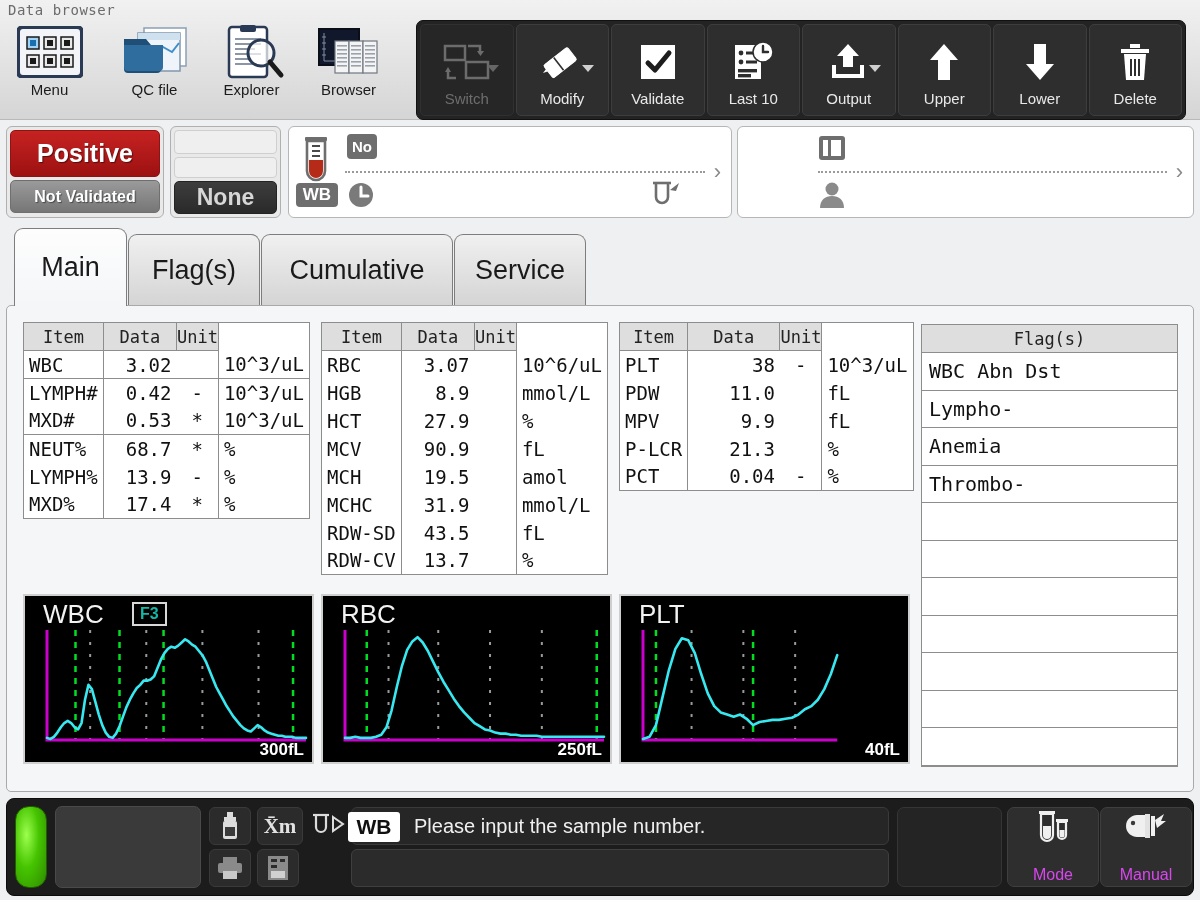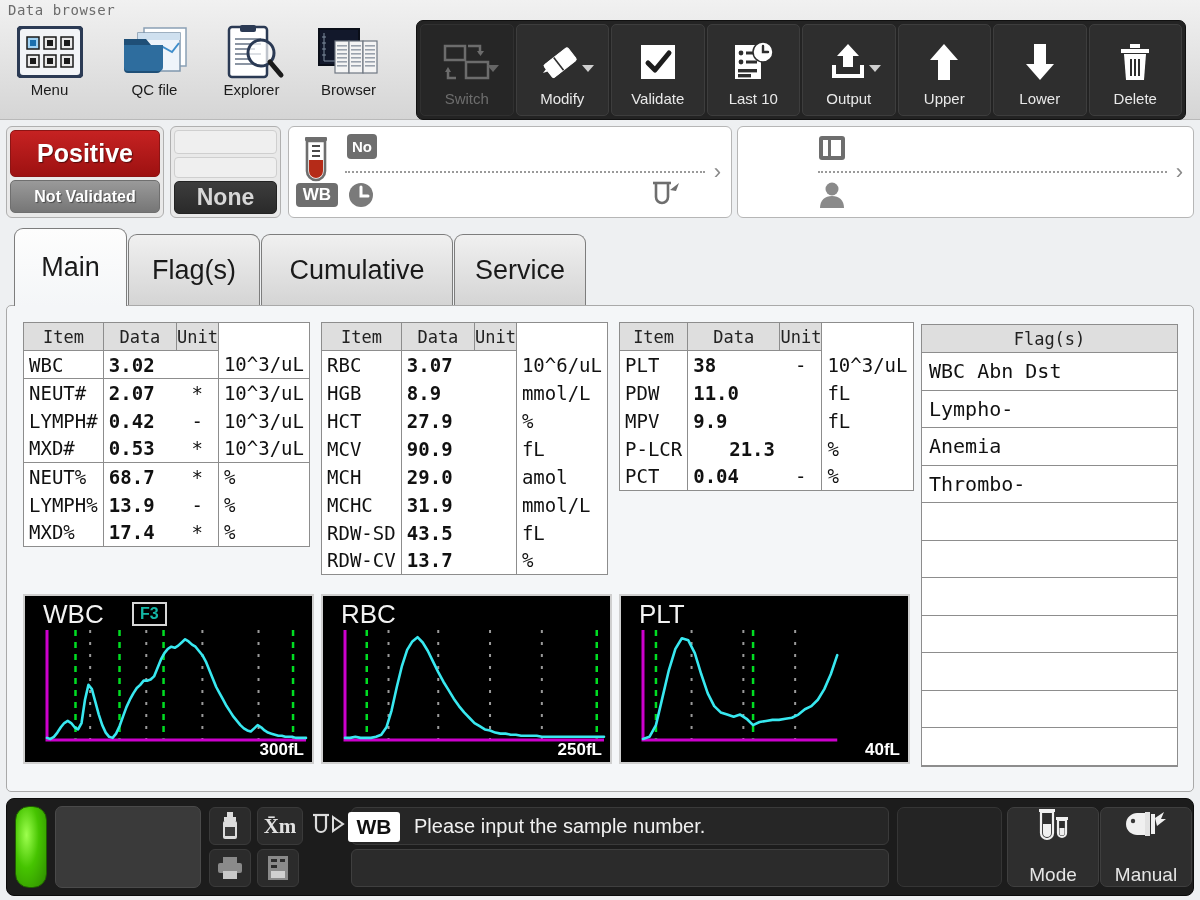--- a/index.html
+++ b/index.html
@@ -132,21 +132,21 @@
   }
   .dtable th {
     background:#dedede; border:1px solid #8d8d8d;
     font-size:17px; font-weight:normal; color:#222; height:28px; text-align:center;
   }
   .dtable td {
     border-left:1px solid #8d8d8d; border-right:1px solid #8d8d8d;
     font-size:19px; color:#111; height:28px; padding:0 5px; white-space:nowrap;
   }
   .dtable td.item { text-align:left; width:80px;}
-  .dtable td.val  { text-align:left; width:72px;font-weight:bold; }
+  .dtable td.val  { text-align:right; width:72px; }
   .dtable td.flagm{ text-align:center; width:16px; padding:0; }
   .dtable td.unit { text-align:left; }
   tr.grpend td { border-bottom:1px solid #8d8d8d; }
   tr.grpstart td { border-top:1px solid #8d8d8d; }
 
   
   #flagpanel {
     position:absolute; left:914px; top:18px; width:257px; height:443px;
     border:1px solid #8d8d8d; background:#fff;
   }
@@ -219,21 +219,21 @@
   #spacerpad {
     position:absolute; left:890px; top:8px; width:105px; height:80px;
     background:#242424; border:1px solid #353535; border-radius:7px;
   }
   .bigbtn {
     position:absolute; top:8px; width:92px; height:80px;
     background:#2e2e2e; border:1px solid #3f3f3f; border-radius:7px;
     display:flex;flex-direction:column;align-items:center;justify-content:center;
     cursor:pointer;
   }
-  .bigbtn .lbl { color:#e5e5e5; font-size:19px; margin-top:18px; }
+  .bigbtn .lbl { color:#d946ef; font-size:16px; margin-top:18px; }
 </style>
 </head>
 <body>
 
 <div id="topbar">
   <div id="app-title">Data browser</div>
 
   <div class="lightbtn" style="left:2px;">
     <div class="ibox">
       <svg width="66" height="52" viewBox="0 0 66 52">
@@ -530,26 +530,20 @@
       <th>Unit</th>
     </tr>
       </thead>
     <tbody id="tbody-wbc">
         <tr class="grpend">
           <td class="item">WBC</td>
           <td class="val" style="border-right: none;">3.02</td>
           <td class="flagm" style="border-left: none;"></td>
           <td class="unit">10^3/uL</td>
         </tr>
-        <tr class="grpstart">
-          <td class="item">NEUT#</td>
-          <td class="val" style="border-right: none;">2.07</td>
-          <td class="flagm" style="border-left: none;">*</td>
-          <td class="unit">10^3/uL</td>
-        </tr>
         <tr>
           <td class="item">LYMPH#</td>
           <td class="val" style="border-right: none;">0.42</td>
           <td class="flagm" style="border-left: none;">-</td>
           <td class="unit">10^3/uL</td>
         </tr>
         <tr class="grpend">
           <td class="item">MXD#</td>
           <td class="val" style="border-right: none;">0.53</td>
           <td class="flagm" style="border-left: none;">*</td>
@@ -604,21 +598,21 @@
           <td class="unit">%</td>
         </tr>
         <tr>
           <td class="item">MCV</td>
           <td class="val" style="border-right: none;">90.9</td>
           <td class="flagm" style="border-left: none;"></td>
           <td class="unit">fL</td>
         </tr>
         <tr>
           <td class="item">MCH</td>
-          <td class="val" style="border-right: none;">29.0</td>
+          <td class="val" style="border-right: none;">19.5</td>
           <td class="flagm" style="border-left: none;"></td>
           <td class="unit">amol</td>
         </tr>
         <tr>
           <td class="item">MCHC</td>
           <td class="val" style="border-right: none;">31.9</td>
           <td class="flagm" style="border-left: none;"></td>
           <td class="unit">mmol/L</td>
         </tr>
         <tr>

